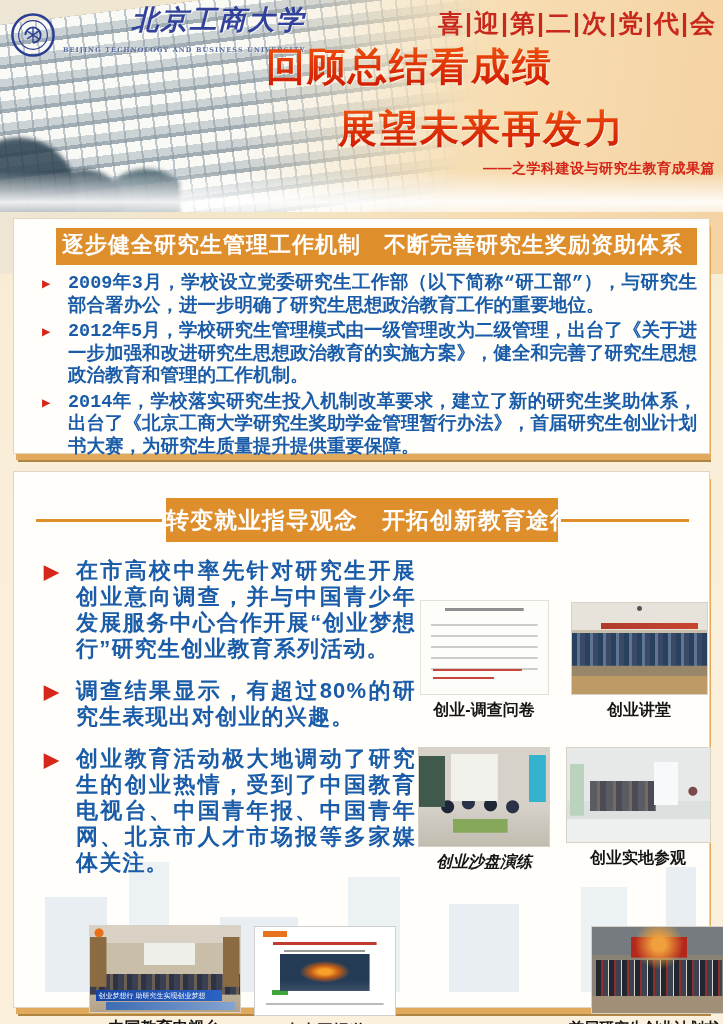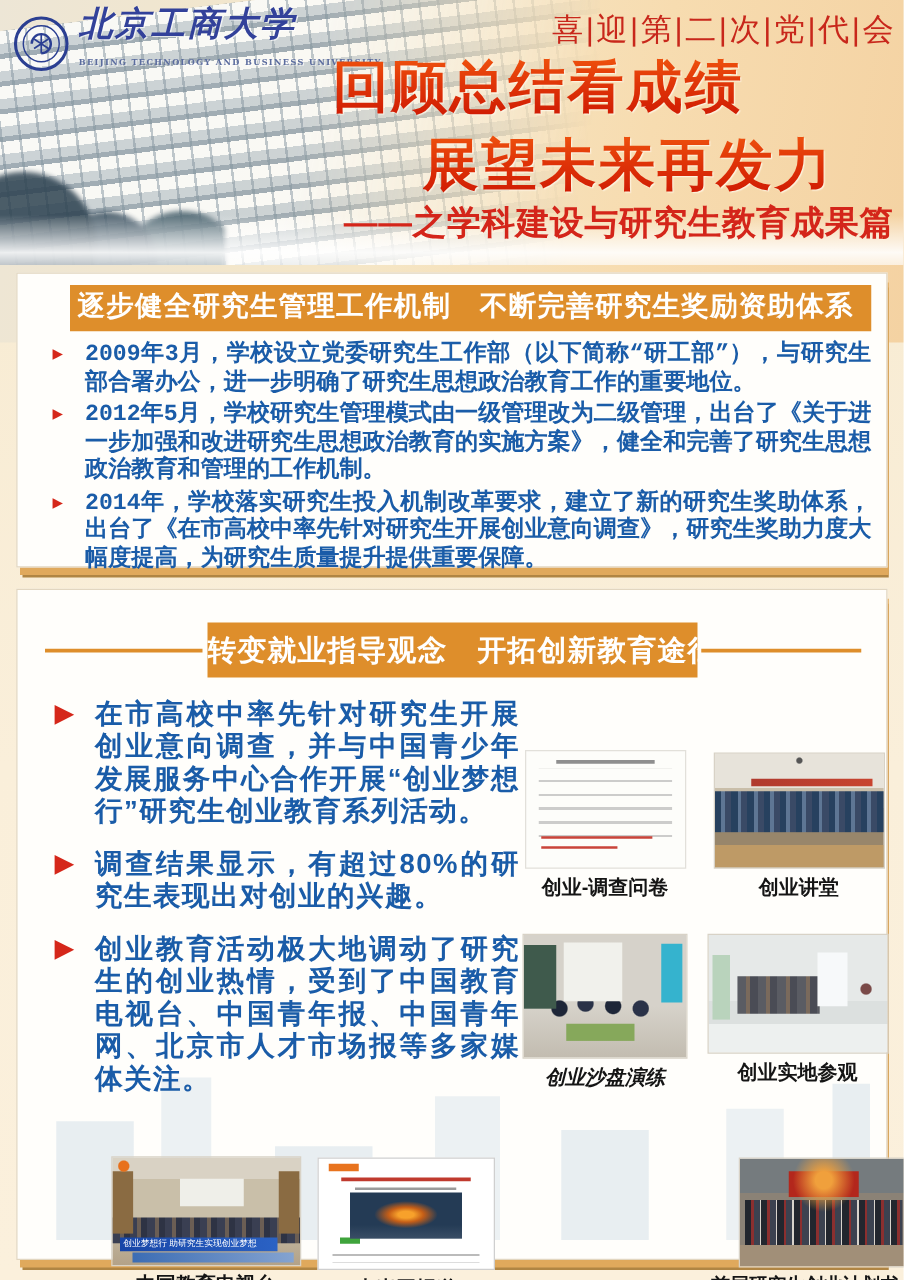--- a/index.html
+++ b/index.html
@@ -1,49 +1,49 @@
 <!DOCTYPE html>
 <html><head>
 <meta charset="utf-8">
 <style>
   html,body{margin:0;padding:0;}
   body{width:723px;height:1024px;overflow:hidden;font-family:"Liberation Sans",sans-serif;}
   .poster{position:relative;width:723px;height:1024px;overflow:hidden;
     background:linear-gradient(180deg,#F3E6CC 0%,#F8ECD4 25%,#FAEFDA 60%,#FBF0DC 100%);}
   
   .banner{position:absolute;left:0;top:0;width:723px;height:274px;overflow:hidden;
-    background:linear-gradient(100deg,#EDE6D6 0%,#F5E6C6 42%,#F7DCB0 70%,#F4D2A2 100%);}
+    background:linear-gradient(100deg,#EDE6D6 0%,#F5E6C6 42%,#F7DCB0 70%,#F4D2A2 100%);text-align:right;}
   .building-photo{position:absolute;left:0;top:0;width:480px;height:212px;overflow:hidden;
     -webkit-mask-image:linear-gradient(100deg,#000 50%,transparent 95%);
     mask-image:linear-gradient(100deg,#000 50%,transparent 95%);}
   .building{position:absolute;left:-40px;top:30px;width:520px;height:240px;
     transform:rotate(-7deg);transform-origin:left top;opacity:.85;
     background:
       repeating-linear-gradient(90deg,rgba(110,132,150,.5) 0 2px,transparent 2px 15px),
       repeating-linear-gradient(180deg,#FBFCFC 0 10px,#C6CFD6 10px 18px,#93A3AF 18px 22px);}
   .trees{position:absolute;left:-10px;bottom:-12px;width:190px;height:110px;opacity:.85;filter:blur(2px);
     background:
       radial-gradient(circle at 15% 75%,#2C4150 0 32%,transparent 33%),
       radial-gradient(circle at 50% 88%,#3A5060 0 30%,transparent 31%),
       radial-gradient(circle at 82% 95%,#49626E 0 26%,transparent 27%);}
   .banner-fade{position:absolute;left:0;right:0;top:172px;height:40px;
     background:linear-gradient(180deg,rgba(255,255,255,0),rgba(255,255,255,.9) 75%,rgba(255,255,255,.65));}
   .logo{position:absolute;left:10px;top:6px;display:flex;align-items:center;gap:7px;}
   .seal{width:46px;height:46px;flex:0 0 auto;}
   .uni-name{color:#32419A;font-family:"DejaVu Serif",serif;font-style:italic;font-weight:bold;
     font-size:27px;line-height:28px;letter-spacing:2px;text-shadow:1px 1px 0 rgba(255,255,255,.7);}
   .uni-name-en{color:#5B6C9E;font-size:6.5px;letter-spacing:1.1px;margin-top:2px;font-style:normal;}
-  .slogan{position:absolute;right:6px;top:7px;color:#C8271B;font-weight:normal;font-size:25px;letter-spacing:2px;}
-  .title1,.title2{position:absolute;font-size:45px;font-weight:900;letter-spacing:2px;
+  .slogan{position:absolute;right:6px;top:7px;color:#C8271B;font-weight:bold;font-size:25px;letter-spacing:2px;}
+  .title1,.title2{position:absolute;font-size:39px;font-weight:900;letter-spacing:2px;
     background:linear-gradient(180deg,#F2590F 0%,#E03508 45%,#CB1402 100%);
     -webkit-background-clip:text;background-clip:text;color:transparent;
     filter:drop-shadow(1px 1px 0 rgba(255,248,235,.75));}
   .title1{left:266px;top:40px;}
   .title2{left:338px;top:102px;}
-  .subtitle{position:absolute;right:8px;top:160px;color:#D4251A;font-weight:bold;font-size:27px;letter-spacing:.5px;}
+  .subtitle{position:absolute;right:8px;top:160px;color:#D4251A;font-weight:bold;font-size:14px;letter-spacing:.5px;}
   
   .card{position:absolute;left:13px;width:697px;background:#FFFEFB;border:1px solid #E2D6C0;box-sizing:border-box;
     box-shadow:2px 7px 0 -1px #E0A95C,3px 10px 0 -2px #B08543;}
   .card1{top:218px;height:236px;font-family:Liberation Mono, monospace;}
   .card2{top:471px;height:537px;}
   .c1head{position:absolute;left:42px;right:12px;top:9px;height:37px;background:#DE8E2B;
     color:#FFF;font-weight:bold;font-size:22px;line-height:37px;letter-spacing:1px;padding-left:6px;
     white-space:nowrap;overflow:hidden;}
   .c1bullets{position:absolute;left:28px;right:12px;top:54px;}
   .bullet{position:relative;padding-left:26px;color:#1A5CA8;font-weight:bold;font-size:18.5px;
@@ -190,21 +190,21 @@
       <div class="bullet">
         <span class="tri">▶</span>
         <span>2009年3月，学校设立党委研究生工作部（以下简称“研工部”），与研究生部合署办公，进一步明确了研究生思想政治教育工作的重要地位。</span>
       </div>
       <div class="bullet">
         <span class="tri">▶</span>
         <span>2012年5月，学校研究生管理模式由一级管理改为二级管理，出台了《关于进一步加强和改进研究生思想政治教育的实施方案》，健全和完善了研究生思想政治教育和管理的工作机制。</span>
       </div>
       <div class="bullet">
         <span class="tri">▶</span>
-        <span>2014年，学校落实研究生投入机制改革要求，建立了新的研究生奖助体系，出台了《在市高校中率先针对研究生开展创业意向调查》，研究生奖助力度大幅度提高，为研究生质量提升提供重要保障。</span>
+        <span>2014年，学校落实研究生投入机制改革要求，建立了新的研究生奖助体系，出台了《北京工商大学研究生奖助学金管理暂行办法》，首届研究生创业计划书大赛，为研究生质量提升提供重要保障。</span>
       </div>
     </div>
   </div>
 
   <div class="card card2">
     <div class="watermark"></div>
     <div class="hline left"></div>
     <div class="c2head">转变就业指导观念　开拓创新教育途径</div>
     <div class="hline right"></div>
 

